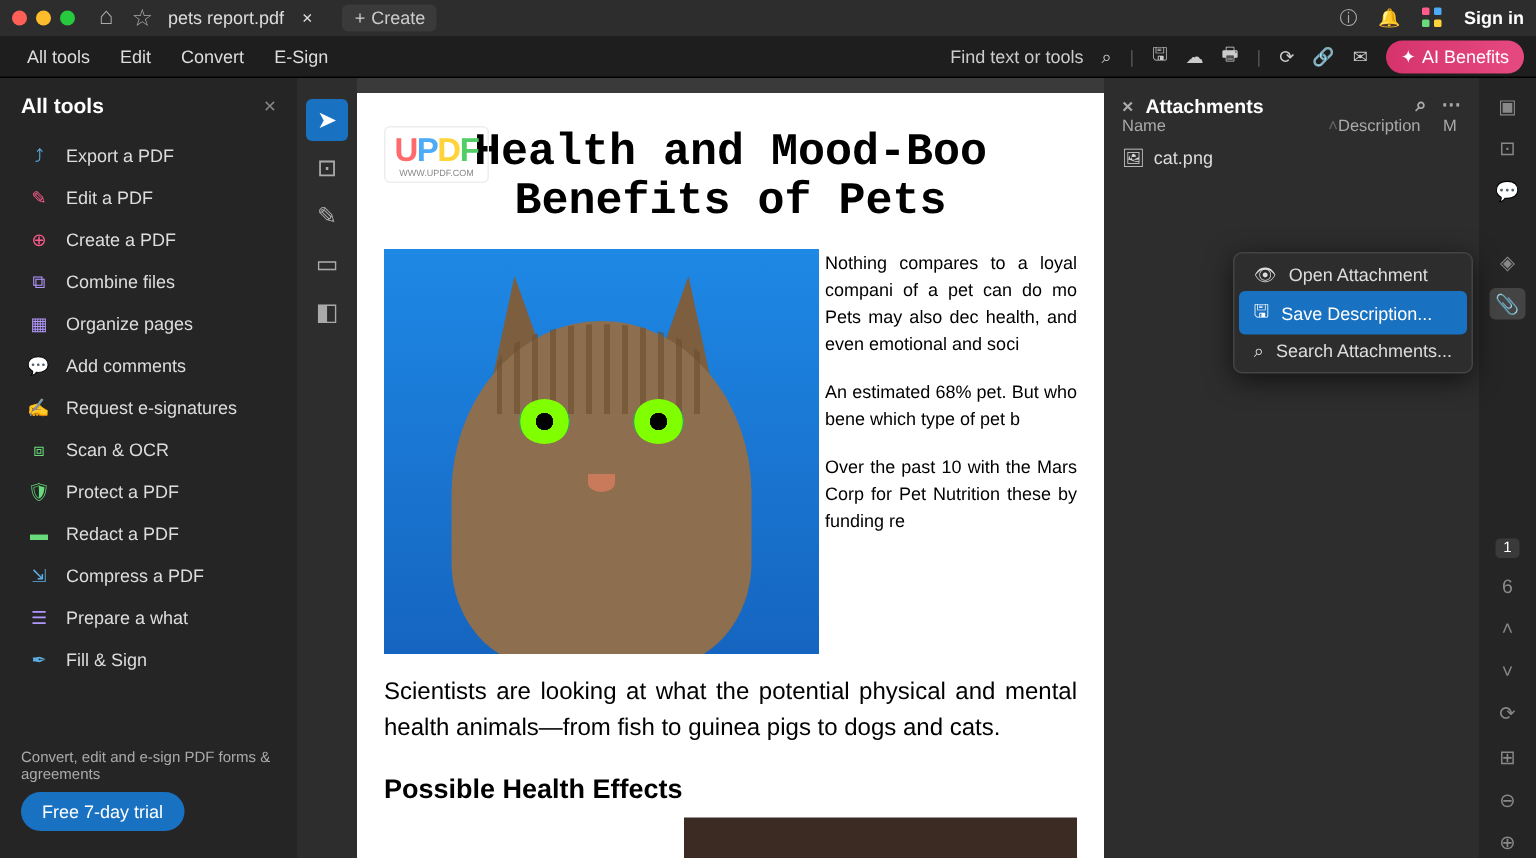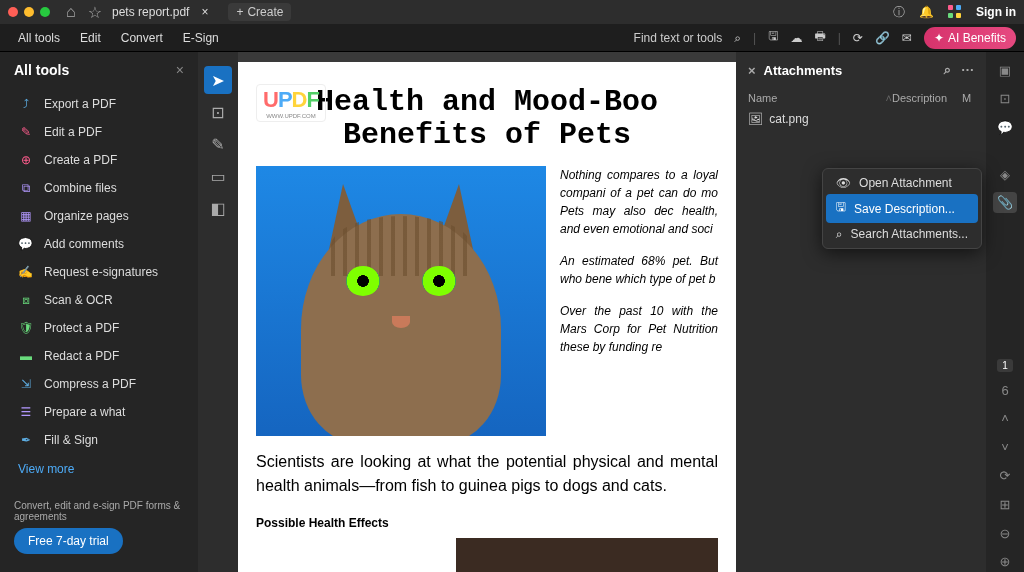--- a/index.html
+++ b/index.html
@@ -40,42 +40,42 @@
 .toolbar { width: 40px; background: #2d2d2d; display: flex; flex-direction: column; align-items: center; padding-top: 14px; gap: 4px; }
 .tbtn { width: 28px; height: 28px; display:flex; align-items:center; justify-content:center; color:#aaa; border-radius:4px; cursor:pointer; }
 .tbtn.active { background: #1971c2; color:#fff; }
 
 .docarea { flex: 1; background: #3a3a3a; display:flex; justify-content:center; overflow:hidden; position:relative;}
 .page { width: 536px; background:#fff; color:#000; padding: 22px 18px 0 18px; margin-top:10px;}
 .logo { display:inline-block; padding:2px 6px; border:1px solid #eee; border-radius:4px; font-weight:900; font-size:22px; letter-spacing:-1px; position:relative; }
 .logo::after { content:"WWW.UPDF.COM"; font-size:6px; font-weight:400; letter-spacing:0; display:block; color:#888; text-align:center; }
 .logo span:nth-child(1){color:#ff6b6b;} .logo span:nth-child(2){color:#4dabf7;} .logo span:nth-child(3){color:#ffd43b;} .logo span:nth-child(4){color:#51cf66;}
 h1.title { font-size: 30px; font-weight: 900; text-align:center; margin-top:-36px; margin-bottom:14px; line-height:1.1;font-family:Liberation Mono, monospace; }
-.content { display:flex; gap:14px;font-style:italic; }
+.content { display:flex; gap:4px; }
 .catimg { width:290px; height:270px; background: linear-gradient(180deg,#1e88e5 0%, #1565c0 100%); position:relative; overflow:hidden; flex-shrink:0; }
 .cat-body { position:absolute; bottom:-8px; left:50%; transform:translateX(-50%); width:200px; height:230px; background:#8d6e4e; border-radius:50% 50% 30% 30%; }
 .cat-ear-l, .cat-ear-r { position:absolute; top:18px; width:50px; height:70px; background:#7d5e3e; }
 .cat-ear-l { left:62px; clip-path: polygon(20% 100%, 50% 0%, 100% 100%); }
 .cat-ear-r { right:62px; clip-path: polygon(0% 100%, 50% 0%, 80% 100%); }
 .cat-eye { position:absolute; top:100px; width:34px; height:30px; background: radial-gradient(circle,#000 25%, #7fff00 26% 70%, #3a5 72%); border-radius:50%; }
 .cat-eye.l { left:90px; } .cat-eye.r { right:90px; }
 .cat-nose { position:absolute; top:150px; left:50%; transform:translateX(-50%); width:18px; height:12px; background:#c97a5a; border-radius: 0 0 50% 50%; }
 .stripes { position:absolute; top:50px; left:50%; transform:translateX(-50%); width:140px; height:60px; background: repeating-linear-gradient(90deg, #6b4e2e 0 4px, transparent 4px 12px); border-radius:50% 50% 0 0; opacity:.6;}
 .text-col { flex:1; font-size:12px; text-align:justify; line-height:1.5; }
 .text-col p { margin-bottom:14px; }
 .below { font-size:16px; text-align:justify; margin-top:14px; line-height:1.5; }
-h2.eff { font-size:12px; font-weight:900; margin-top:18px; }
+h2.eff { font-size:18px; font-weight:900; margin-top:18px; }
 .brownbox { margin-top:8px; background:#3b2b22; height:60px; margin-left:200px; }
 
 .attach-panel { width: 288px; background:#2d2d2d; display:flex; position:relative; }
 .attach-main { flex:1; padding: 10px 12px; }
 .attach-head { display:flex; align-items:center; gap:8px; color:#fff; font-size:13px; font-weight:600; }
 .attach-head .x { color:#aaa; }
 .attach-head .right { margin-left:auto; display:flex; gap:10px; color:#aaa; }
-.att-cols { display:flex; font-size:11px; color:#aaa; margin-top:14px; padding-bottom:4px;}
+.att-cols { display:flex; font-size:11px; color:#aaa; padding-bottom:4px;}
 .att-cols div:first-child { flex:1; }
 .att-row { display:flex; align-items:center; gap:6px; font-size:12px; color:#ddd; padding:4px 0; }
 .rail { width:38px; background:#252525; display:flex; flex-direction:column; align-items:center; padding-top:8px; gap:8px; }
 .rbtn { width:24px; height:24px; display:flex; align-items:center; justify-content:center; color:#888; cursor:pointer; border-radius:4px; font-size:13px;}
 .rbtn.active { background:#444; color:#fff; }
 .pagebadge { background:#3a3a3a; color:#fff; font-size:10px; padding:1px 5px; border-radius:3px; }
 
 .ctx-menu { position:absolute; top:116px; right:42px; background:#2d2d2d; border:1px solid #444; border-radius:6px; padding:3px; box-shadow:0 4px 18px rgba(0,0,0,.6); z-index:50; }
 .ctx-item { display:flex; align-items:center; gap:8px; padding:4px 10px; font-size:12px; color:#ddd; border-radius:4px; cursor:pointer; white-space:nowrap; }
 .ctx-item.sel { background:#1971c2; color:#fff; }
@@ -190,21 +190,20 @@
         </div>
         <div class="tool">
           <span class="ic purple">☰</span>
           <span>Prepare a what</span>
         </div>
         <div class="tool">
           <span class="ic blue">✒</span>
           <span>Fill &amp; Sign</span>
         </div>
       </div>
-    <div class="viewmore">View more</div>
     <div class="footer">
       <div>Convert, edit and e-sign PDF forms &amp; agreements</div>
       <div class="trial-btn">Free 7-day trial</div>
     </div>
   </div>
 
   <div class="toolbar">
     <div class="tbtn active">➤</div>
     <div class="tbtn">⊡</div>
     <div class="tbtn">✎</div>

